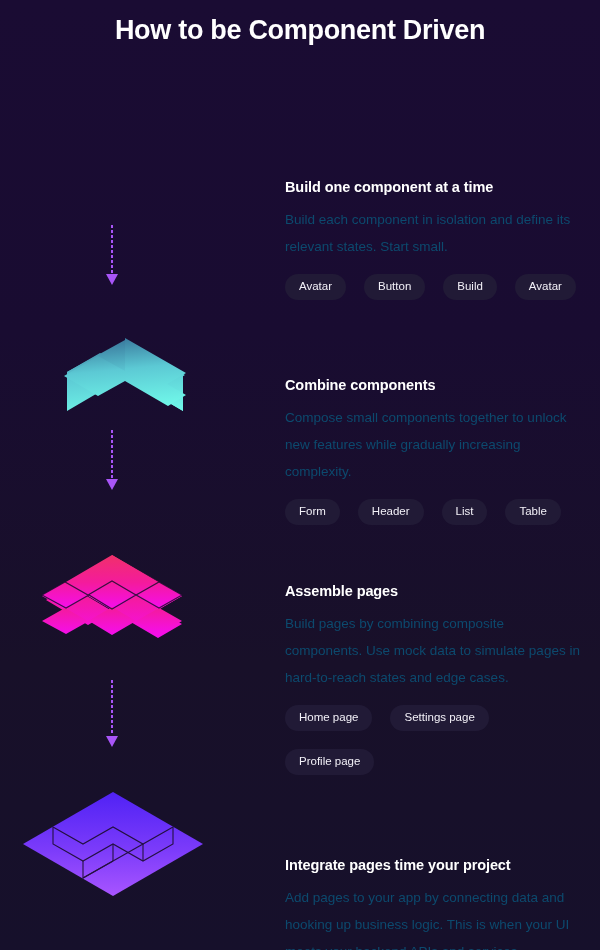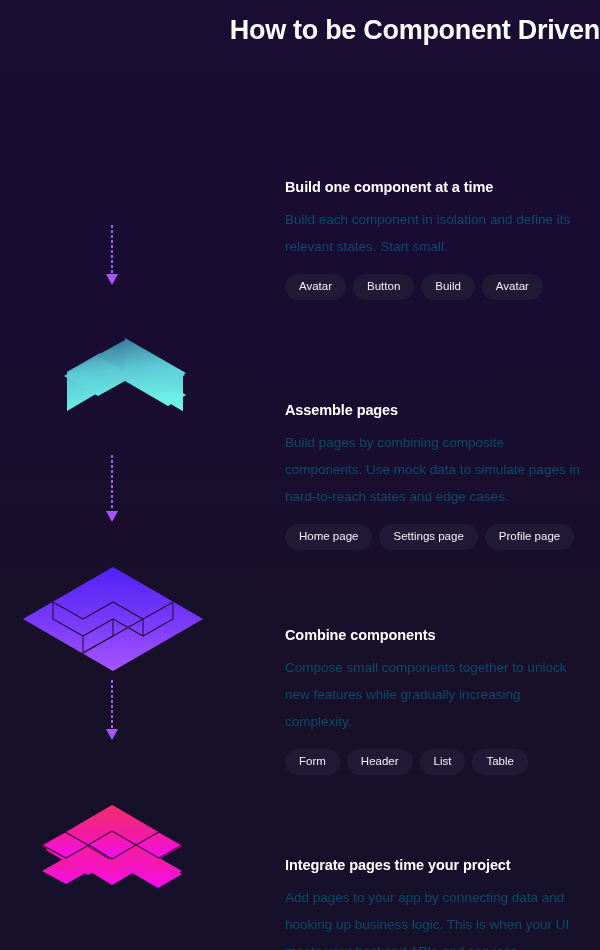--- a/index.html
+++ b/index.html
@@ -12,21 +12,21 @@
 
   body {
     font-family: "Liberation Sans", sans-serif;
     background: linear-gradient(180deg, #1a0c33 0%, #190c31 35%, #181029 70%, #16102b 100%);
     color: #ffffff;
     position: relative;
   }
 
   
   .page-title {
-    text-align: right;
+    text-align: center;
     font-size: 27px;
     font-weight: bold;
     letter-spacing: -0.3px;
     color: #ffffff;
     padding-top: 14px;
     line-height: 1.2;
   }
 
   
   .steps {
@@ -67,21 +67,21 @@
     line-height: 27px;
     color: #0c4a6e;
     max-width: 296px;
     font-weight: 400;
   }
 
   .pills {
     margin-top: 14px;
     display: flex;
     flex-wrap: wrap;
-    gap: 7px;
+    gap: 18px;
   }
 
   .pill {
     background: #211a36;
     border-radius: 13px;
     padding: 6px 14px;
     font-size: 11.5px;
     color: #f2f0f7;
     white-space: nowrap;
     line-height: 1.2;
@@ -162,20 +162,53 @@
         <span class="pill">Build</span>
         <span class="pill">Avatar</span>
       </div>
     </div>
     <div class="connector connector-1">
       <div class="dots"></div>
       <div class="head"></div>
     </div>
   </section>
 
+  <section class="step step-2">
+    <div class="step-art">
+      <svg class="art-svg" width="170" height="120" style="left:40px; top:18px;" viewBox="0 0 170 120">
+        <defs>
+          <linearGradient id="g2" x1="0.5" y1="0" x2="0.5" y2="1">
+            <stop offset="0%" stop-color="#f0306a"></stop>
+            <stop offset="50%" stop-color="#f41b9c"></stop>
+            <stop offset="100%" stop-color="#f50dee"></stop>
+          </linearGradient>
+        </defs>
+        <polygon points="72,12 142,53 118,67 142,81 118,95 72,68 48,82 6,57 30,43 72,68" fill="url(#g2)"></polygon>
+        <polygon points="72,12 142,53 119,66 96,53 72,67 48,53 25,66 2,53" fill="url(#g2)"></polygon>
+        <polygon points="72,12 142,52 119,65 96,52 72,66 49,52 26,65 2,52 25,39 48,52 72,38 96,52 119,39" fill="url(#g2)"></polygon>
+        <polygon points="72,38 142,78 119,91 96,78 72,92 49,78 26,91 2,78 25,65 48,78 72,64 96,78 119,65" fill="url(#g2)"></polygon>
+        <path d="M2,52 L25,39 L48,52 L72,38 L96,52 L119,39 L142,52 L119,65 L96,52 L72,66 L49,52 L26,65 Z" fill="none" stroke="#1c0d2e" stroke-width="1.1" opacity="0.85"></path>
+      </svg>
+    </div>
+    <div class="step-body">
+      <div class="step-title">Combine components</div>
+      <div class="step-desc">Compose small components together to unlock new features while gradually increasing complexity.</div>
+      <div class="pills">
+        <span class="pill">Form</span>
+        <span class="pill">Header</span>
+        <span class="pill">List</span>
+        <span class="pill">Table</span>
+      </div>
+    </div>
+    <div class="connector connector-2">
+      <div class="dots"></div>
+      <div class="head"></div>
+    </div>
+  </section>
+
   <section class="step step-3">
     <div class="step-art">
       <svg class="art-svg" width="200" height="140" style="left:22px; top:6px;" viewBox="0 0 200 140">
         <defs>
           <linearGradient id="g3" x1="0.5" y1="0" x2="0.5" y2="1">
             <stop offset="0%" stop-color="#5022f5"></stop>
             <stop offset="55%" stop-color="#7b3bfa"></stop>
             <stop offset="100%" stop-color="#a855ff"></stop>
           </linearGradient>
         </defs>
@@ -193,53 +226,20 @@
     <div class="step-body">
       <div class="step-title">Assemble pages</div>
       <div class="step-desc">Build pages by combining composite components. Use mock data to simulate pages in hard-to-reach states and edge cases.</div>
       <div class="pills">
         <span class="pill">Home page</span>
         <span class="pill">Settings page</span>
         <span class="pill">Profile page</span>
       </div>
     </div>
     <div class="connector connector-3">
-      <div class="dots"></div>
-      <div class="head"></div>
-    </div>
-  </section>
-
-  <section class="step step-2">
-    <div class="step-art">
-      <svg class="art-svg" width="170" height="120" style="left:40px; top:18px;" viewBox="0 0 170 120">
-        <defs>
-          <linearGradient id="g2" x1="0.5" y1="0" x2="0.5" y2="1">
-            <stop offset="0%" stop-color="#f0306a"></stop>
-            <stop offset="50%" stop-color="#f41b9c"></stop>
-            <stop offset="100%" stop-color="#f50dee"></stop>
-          </linearGradient>
-        </defs>
-        <polygon points="72,12 142,53 118,67 142,81 118,95 72,68 48,82 6,57 30,43 72,68" fill="url(#g2)"></polygon>
-        <polygon points="72,12 142,53 119,66 96,53 72,67 48,53 25,66 2,53" fill="url(#g2)"></polygon>
-        <polygon points="72,12 142,52 119,65 96,52 72,66 49,52 26,65 2,52 25,39 48,52 72,38 96,52 119,39" fill="url(#g2)"></polygon>
-        <polygon points="72,38 142,78 119,91 96,78 72,92 49,78 26,91 2,78 25,65 48,78 72,64 96,78 119,65" fill="url(#g2)"></polygon>
-        <path d="M2,52 L25,39 L48,52 L72,38 L96,52 L119,39 L142,52 L119,65 L96,52 L72,66 L49,52 L26,65 Z" fill="none" stroke="#1c0d2e" stroke-width="1.1" opacity="0.85"></path>
-      </svg>
-    </div>
-    <div class="step-body">
-      <div class="step-title">Combine components</div>
-      <div class="step-desc">Compose small components together to unlock new features while gradually increasing complexity.</div>
-      <div class="pills">
-        <span class="pill">Form</span>
-        <span class="pill">Header</span>
-        <span class="pill">List</span>
-        <span class="pill">Table</span>
-      </div>
-    </div>
-    <div class="connector connector-2">
       <div class="dots"></div>
       <div class="head"></div>
     </div>
   </section>
 
   <section class="step step-4">
     <div class="step-art">
       <svg class="art-svg" width="215" height="175" style="left:10px; top:-10px;" viewBox="0 0 215 175">
         <defs>
           <linearGradient id="gTop" x1="0" y1="0" x2="1" y2="1">

